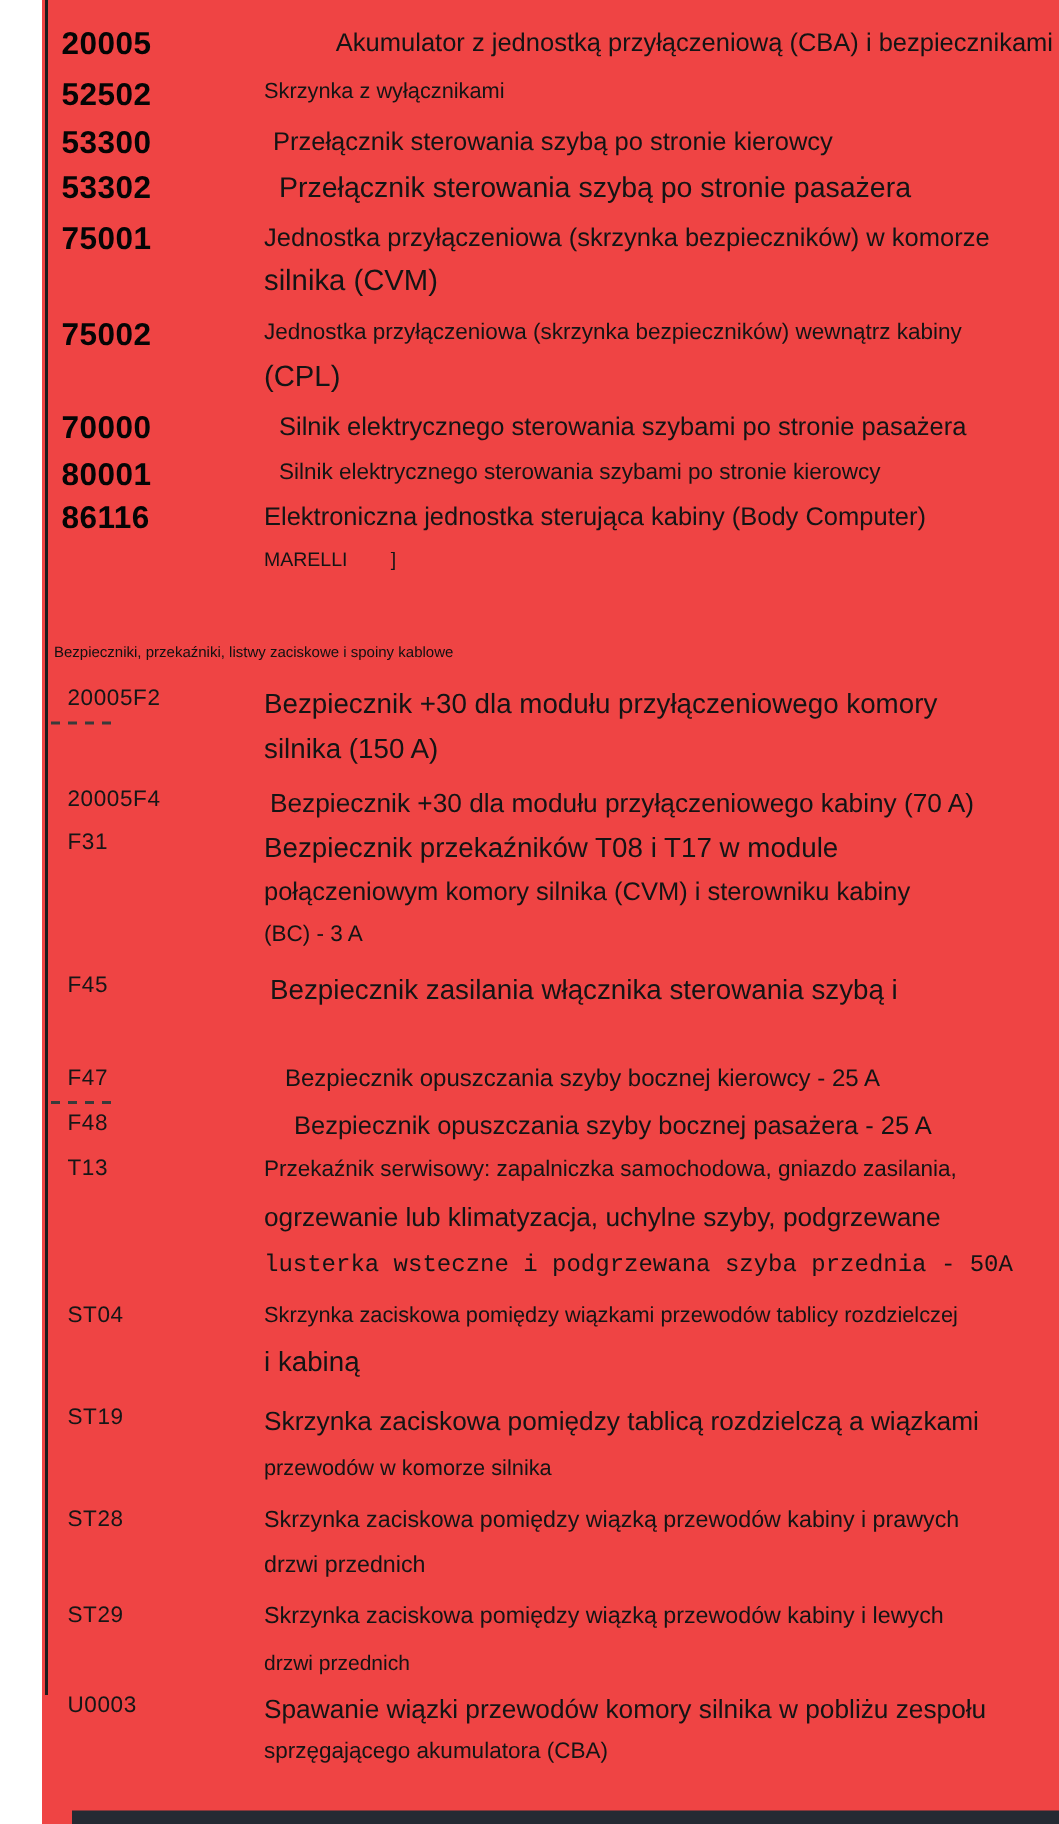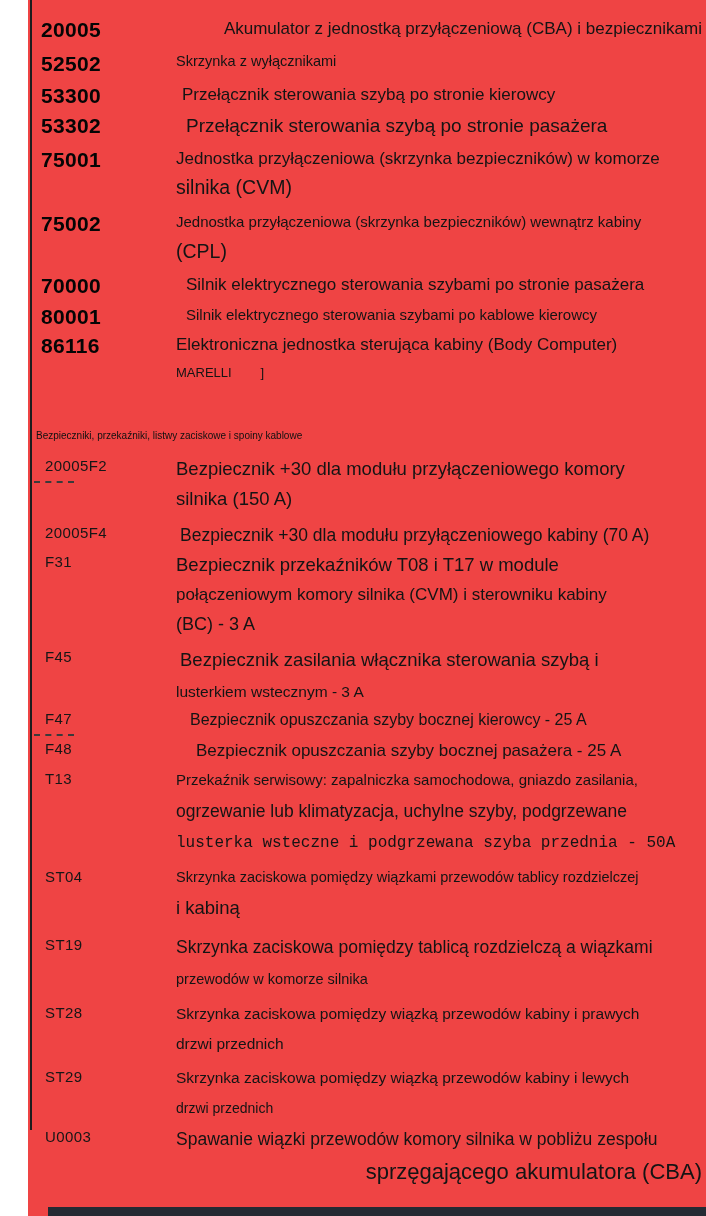--- a/index.html
+++ b/index.html
@@ -91,21 +91,21 @@
       </div>
       <div class="row" style="top: 274px;">
         <span class="code">70000</span>
         <div class="desc">
           <div class="line" style="font-size: 17px; margin-left: 10px;">Silnik elektrycznego sterowania szybami po stronie pasażera</div>
         </div>
       </div>
       <div class="row" style="top: 305px;">
         <span class="code">80001</span>
         <div class="desc">
-          <div class="line" style="font-size: 15px; margin-left: 10px;">Silnik elektrycznego sterowania szybami po kablowe kierowcy</div>
+          <div class="line" style="font-size: 15px; margin-left: 10px;">Silnik elektrycznego sterowania szybami po stronie kierowcy</div>
         </div>
       </div>
       <div class="row" style="top: 334px;">
         <span class="code">86116</span>
         <div class="desc">
           <div class="line" style="font-size: 17px; margin-left: 0px;">Elektroniczna jednostka sterująca kabiny (Body Computer)</div>
           <div class="line pre" style="font-size: 13px; margin-left: 0px; margin-top: 9px;">MARELLI        ]</div>
         </div>
       </div>
     </div>
@@ -125,28 +125,27 @@
         <span class="code">20005F4</span>
         <div class="desc">
           <div class="line" style="font-size: 17.5px; margin-left: 4px;">Bezpiecznik +30 dla modułu przyłączeniowego kabiny (70 A)</div>
         </div>
       </div>
       <div class="row s2" style="top: 553px;">
         <span class="code">F31</span>
         <div class="desc">
           <div class="line" style="font-size: 18.5px; margin-left: 0px;">Bezpiecznik przekaźników T08 i T17 w module</div>
           <div class="line" style="font-size: 17px; margin-left: 0px; margin-top: 7px;">połączeniowym komory silnika (CVM) i sterowniku kabiny</div>
-          <div class="line" style="font-size: 18px; margin-left: 0px; margin-top: 7px;">(BC) - 3 A</div>
+          <div class="line" style="font-size: 15px; margin-left: 0px; margin-top: 7px;">(BC) - 3 A</div>
         </div>
       </div>
       <div class="row s2" style="top: 648px;">
         <span class="code">F45</span>
         <div class="desc">
           <div class="line" style="font-size: 18.5px; margin-left: 4px;">Bezpiecznik zasilania włącznika sterowania szybą i</div>
-          <div class="line" style="font-size: 15.5px; margin-left: 0px; margin-top: 10px;">lusterkiem wstecznym - 3 A</div>
         </div>
       </div>
       <div class="row s2" style="top: 710px;">
         <span class="code">F47</span>
         <span class="code-dashes" style="top: 24px;"></span>
         <div class="desc">
           <div class="line" style="font-size: 16px; margin-left: 14px;">Bezpiecznik opuszczania szyby bocznej kierowcy - 25 A</div>
         </div>
       </div>
       <div class="row s2" style="top: 740px;">
@@ -188,19 +187,19 @@
         <span class="code">ST29</span>
         <div class="desc">
           <div class="line" style="font-size: 15.5px; margin-left: 0px;">Skrzynka zaciskowa pomiędzy wiązką przewodów kabiny i lewych</div>
           <div class="line" style="font-size: 14px; margin-left: 0px; margin-top: 11px;">drzwi przednich</div>
         </div>
       </div>
       <div class="row s2" style="top: 1128px;">
         <span class="code">U0003</span>
         <div class="desc">
           <div class="line" style="font-size: 17.5px; margin-left: 0px;">Spawanie wiązki przewodów komory silnika w pobliżu zespołu</div>
-          <div class="line" style="font-size: 22px; margin-left: 0px; margin-top: 7px; text-align: right;">sprzęgającego akumulatora (CBA)</div>
+          <div class="line" style="font-size: 15px; margin-left: 0px; margin-top: 7px;">sprzęgającego akumulatora (CBA)</div>
         </div>
       </div>
     </div>
 
   <div class="next-section-bar"></div>
 </div>
 
 </body></html>

